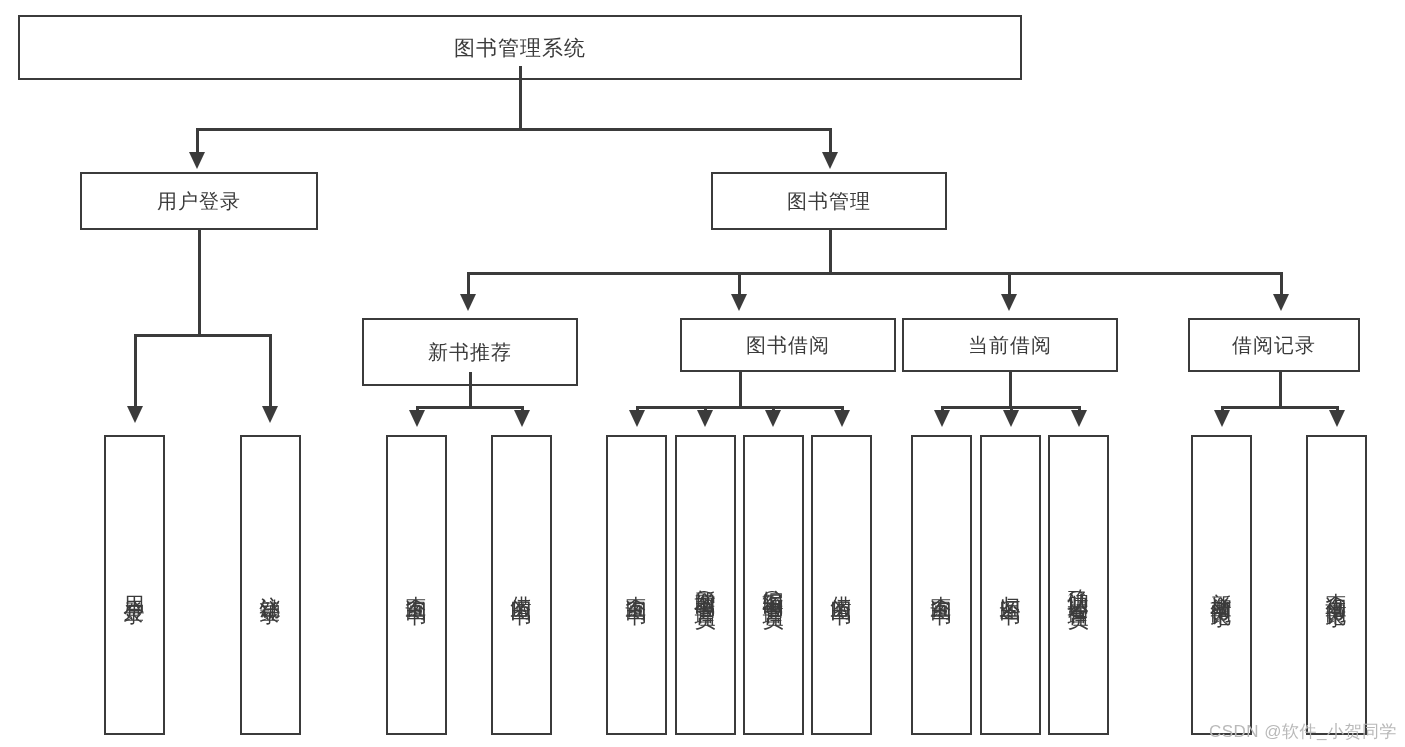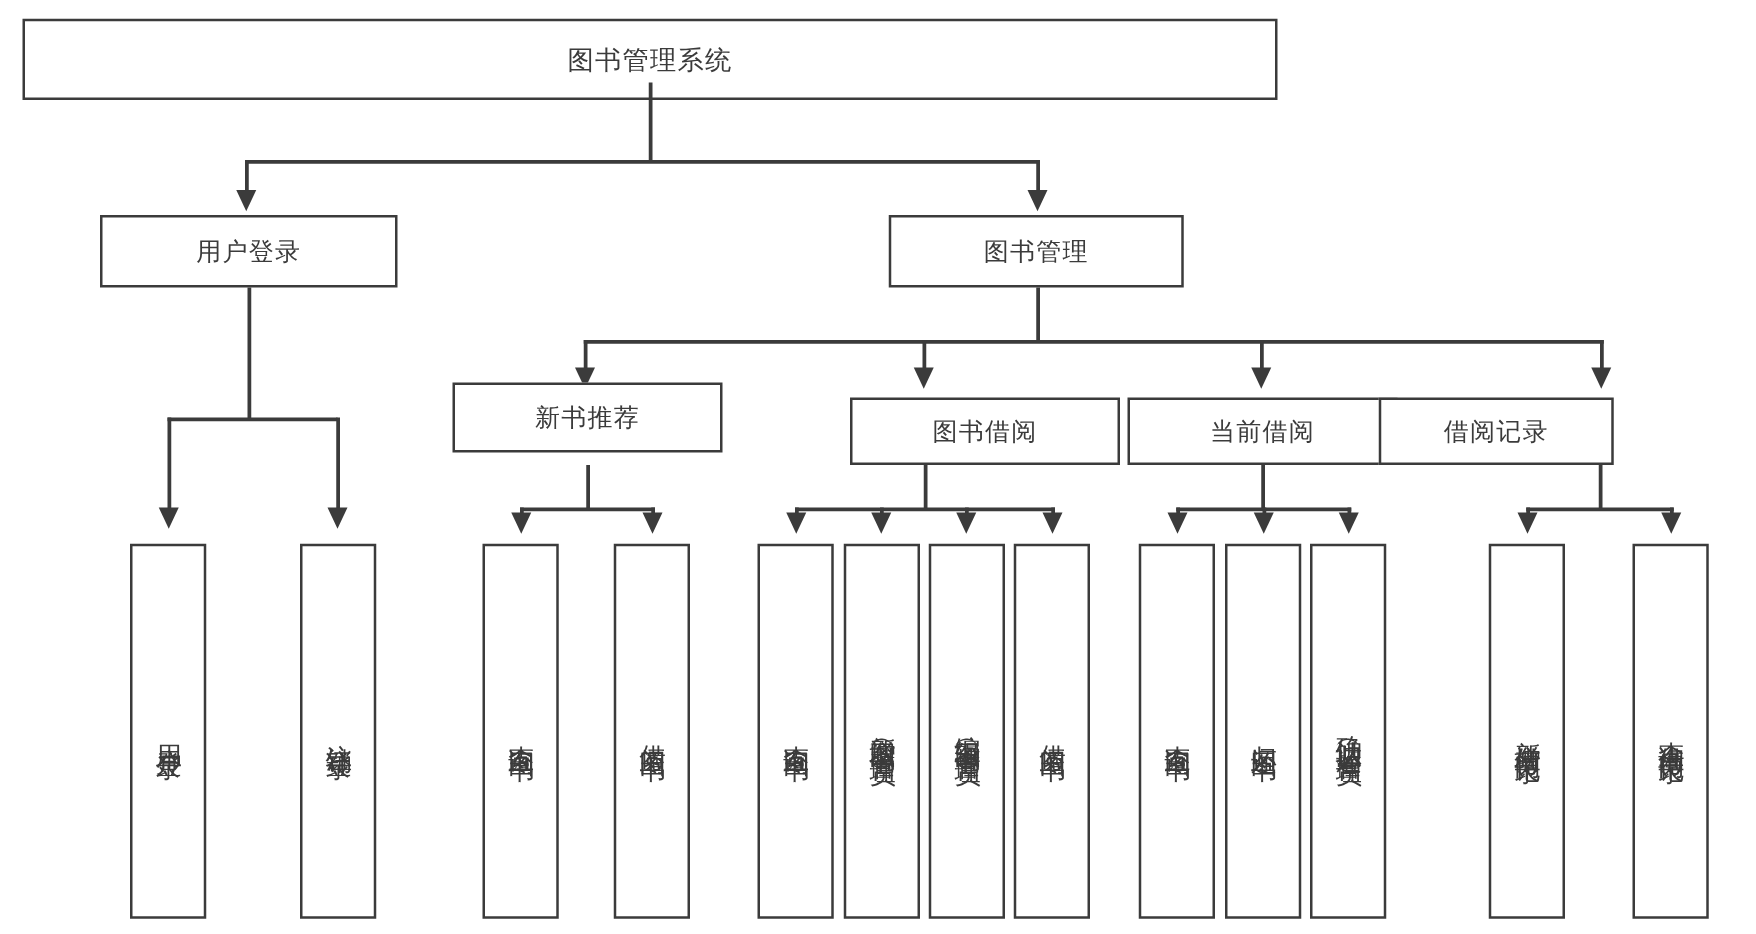--- a/index.html
+++ b/index.html
@@ -92,30 +92,30 @@
   <div class="ln h" style="left:467px;top:272px;width:816px;"></div>
   <div class="ln v" style="left:467px;top:272px;height:26px;"></div>
   <div class="arw" style="left:460px;top:294px;"></div>
   <div class="ln v" style="left:738px;top:272px;height:26px;"></div>
   <div class="arw" style="left:731px;top:294px;"></div>
   <div class="ln v" style="left:1008px;top:272px;height:26px;"></div>
   <div class="arw" style="left:1001px;top:294px;"></div>
   <div class="ln v" style="left:1280px;top:272px;height:26px;"></div>
   <div class="arw" style="left:1273px;top:294px;"></div>
 
-  <div class="node h" style="left:362px;top:306px;width:216px;height:56px;">
+  <div class="node h" style="left:362px;top:318px;width:216px;height:68px;">
     <span>新书推荐</span>
   </div>
   <div class="node h" style="left:632px;top:318px;width:216px;height:54px;margin-left:48px;">
     <span>图书借阅</span>
   </div>
   <div class="node h" style="left:902px;top:318px;width:216px;height:54px;">
     <span>当前借阅</span>
   </div>
-  <div class="node h" style="left:1103px;top:318px;width:188px;height:54px;">
+  <div class="node h" style="left:1188px;top:318px;width:172px;height:54px;">
     <span>借阅记录</span>
   </div>
 
   <div class="ln v" style="left:469px;top:372px;height:36px;"></div>
   <div class="ln h" style="left:416px;top:406px;width:108px;"></div>
   <div class="ln v" style="left:416px;top:406px;height:8px;"></div>
   <div class="arw" style="left:409px;top:410px;"></div>
   <div class="ln v" style="left:521px;top:406px;height:8px;"></div>
   <div class="arw" style="left:514px;top:410px;"></div>
 
@@ -183,14 +183,15 @@
     <span class="vtxt">确认归还（管理员）</span>
   </div>
 
   <div class="node v" style="left:1191px;top:435px;width:61px;height:300px;">
     <span class="vtxt">新增借阅记录</span>
   </div>
   <div class="node v" style="left:1306px;top:435px;width:61px;height:300px;">
     <span class="vtxt">查询借阅记录</span>
   </div>
 
+  <div id="watermark">CSDN @软件_小贺同学</div>
 
 </div>
 
 </body></html>

